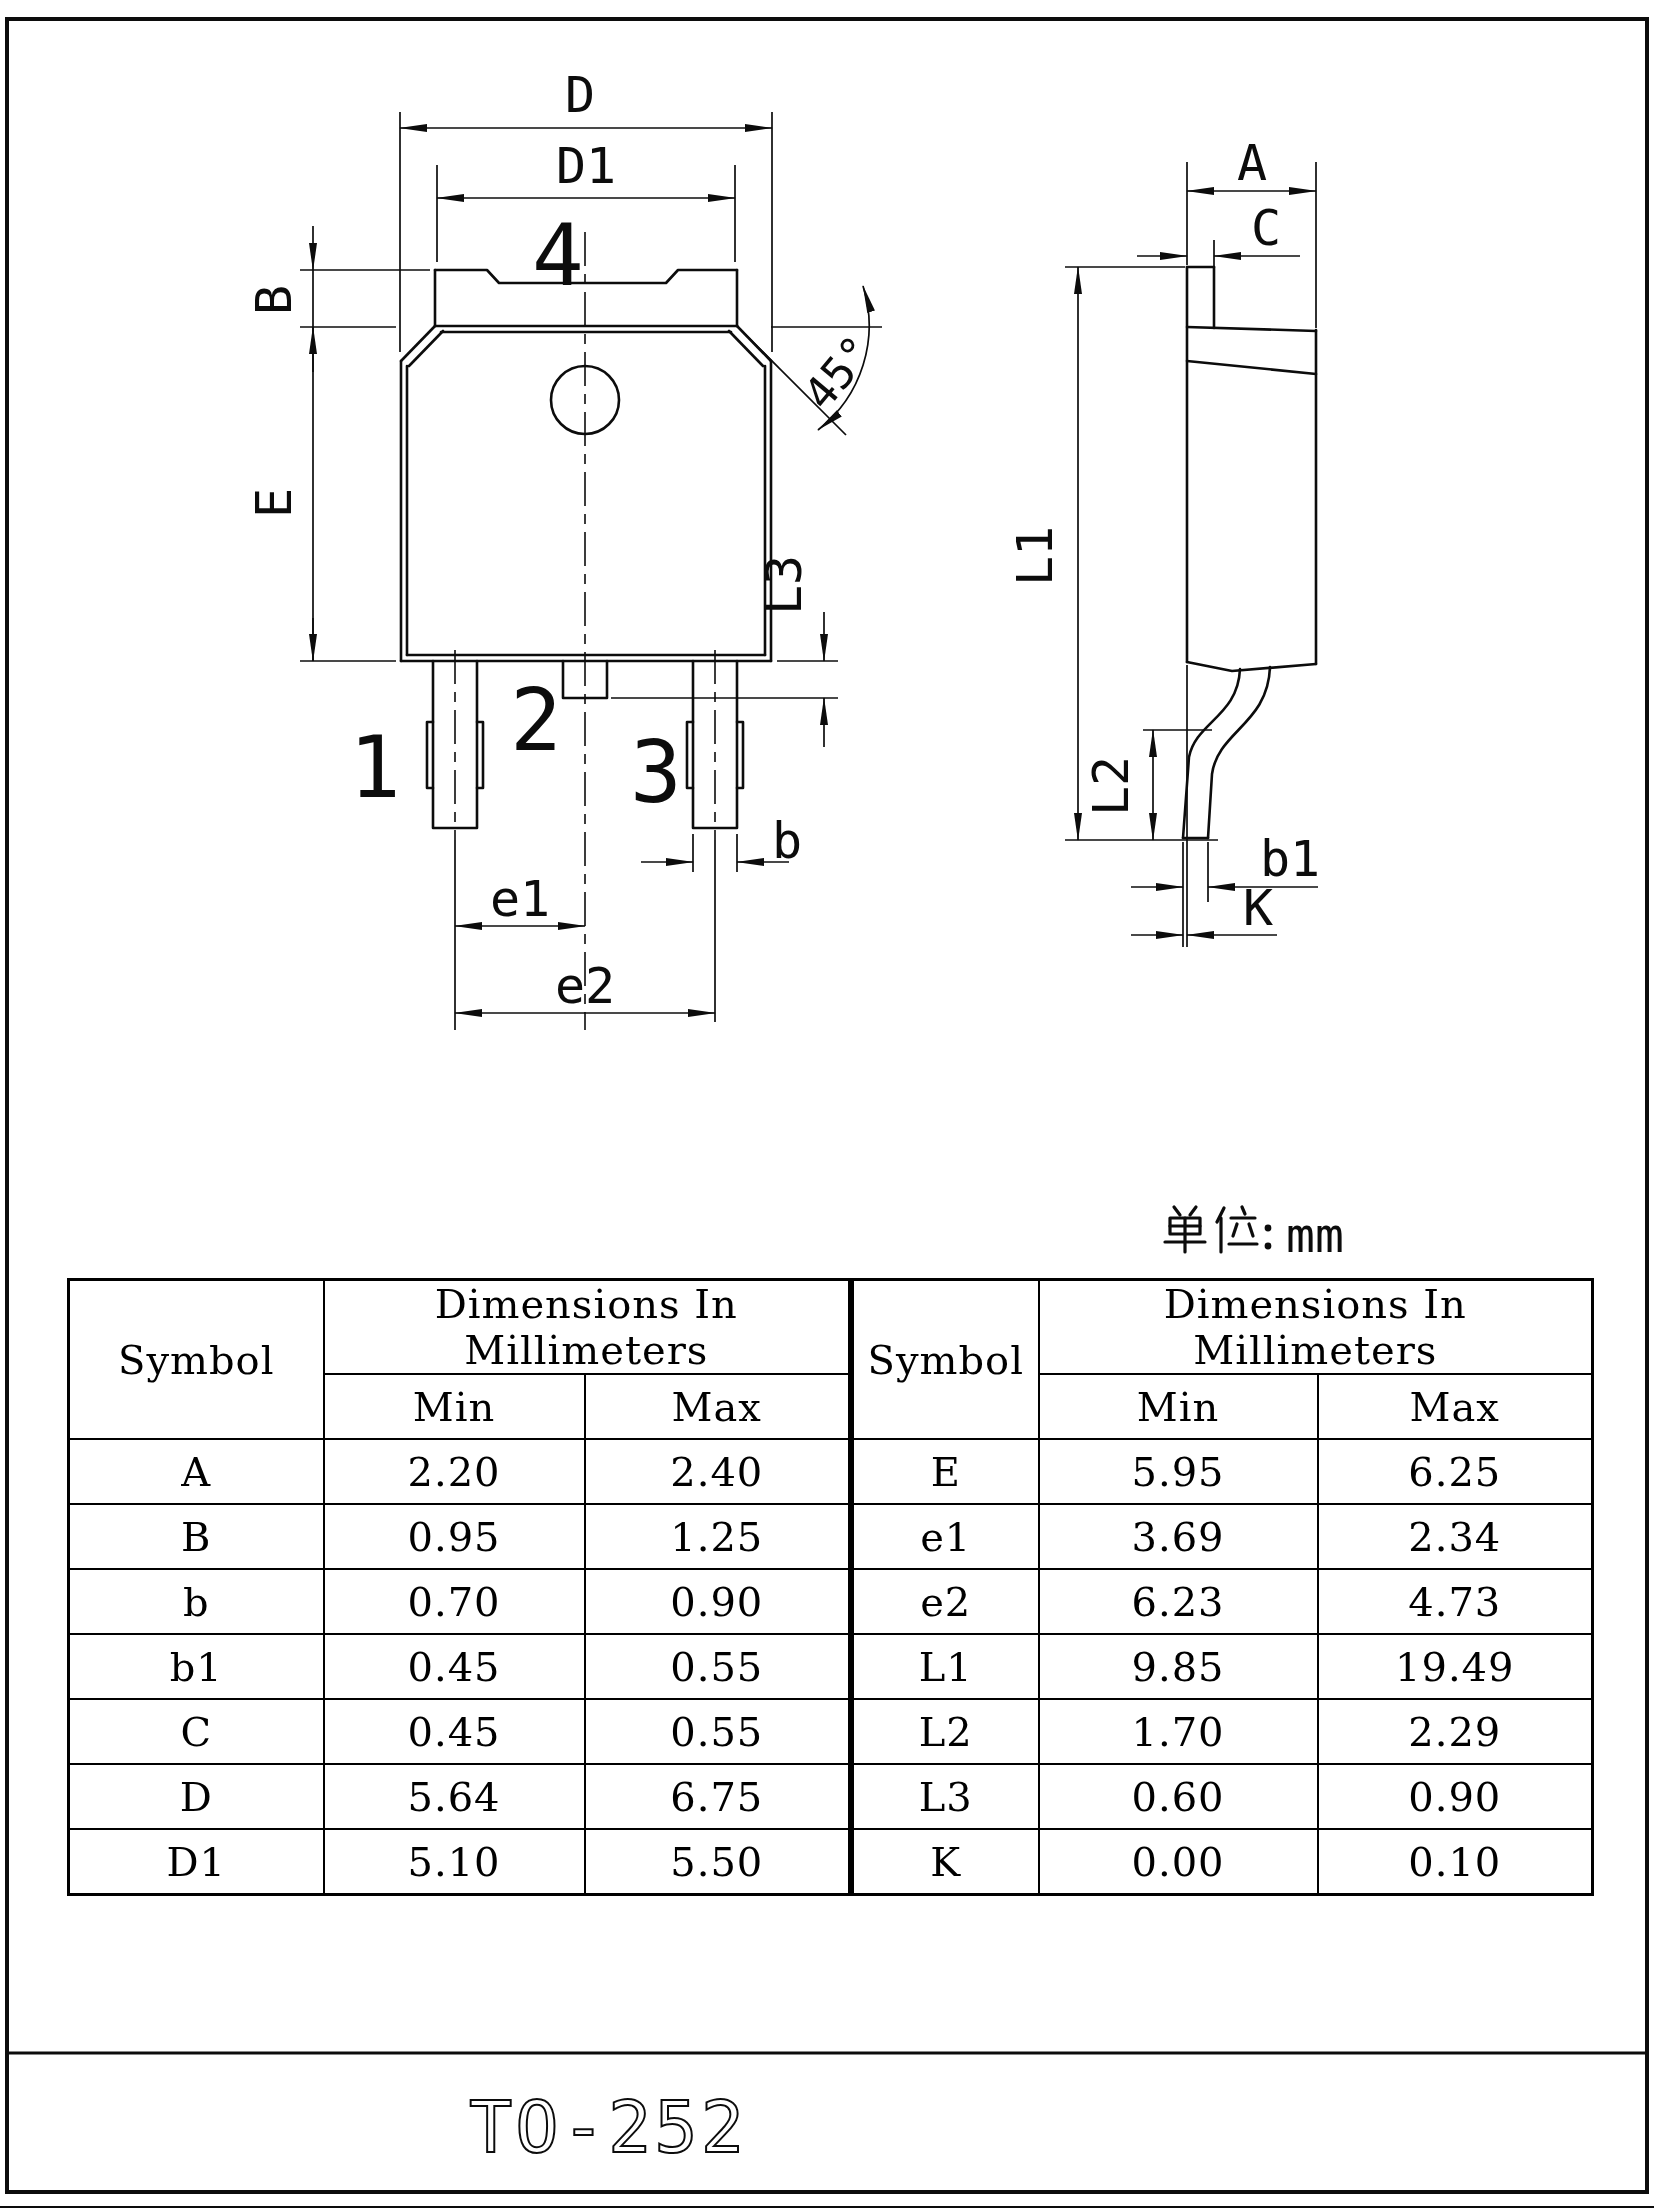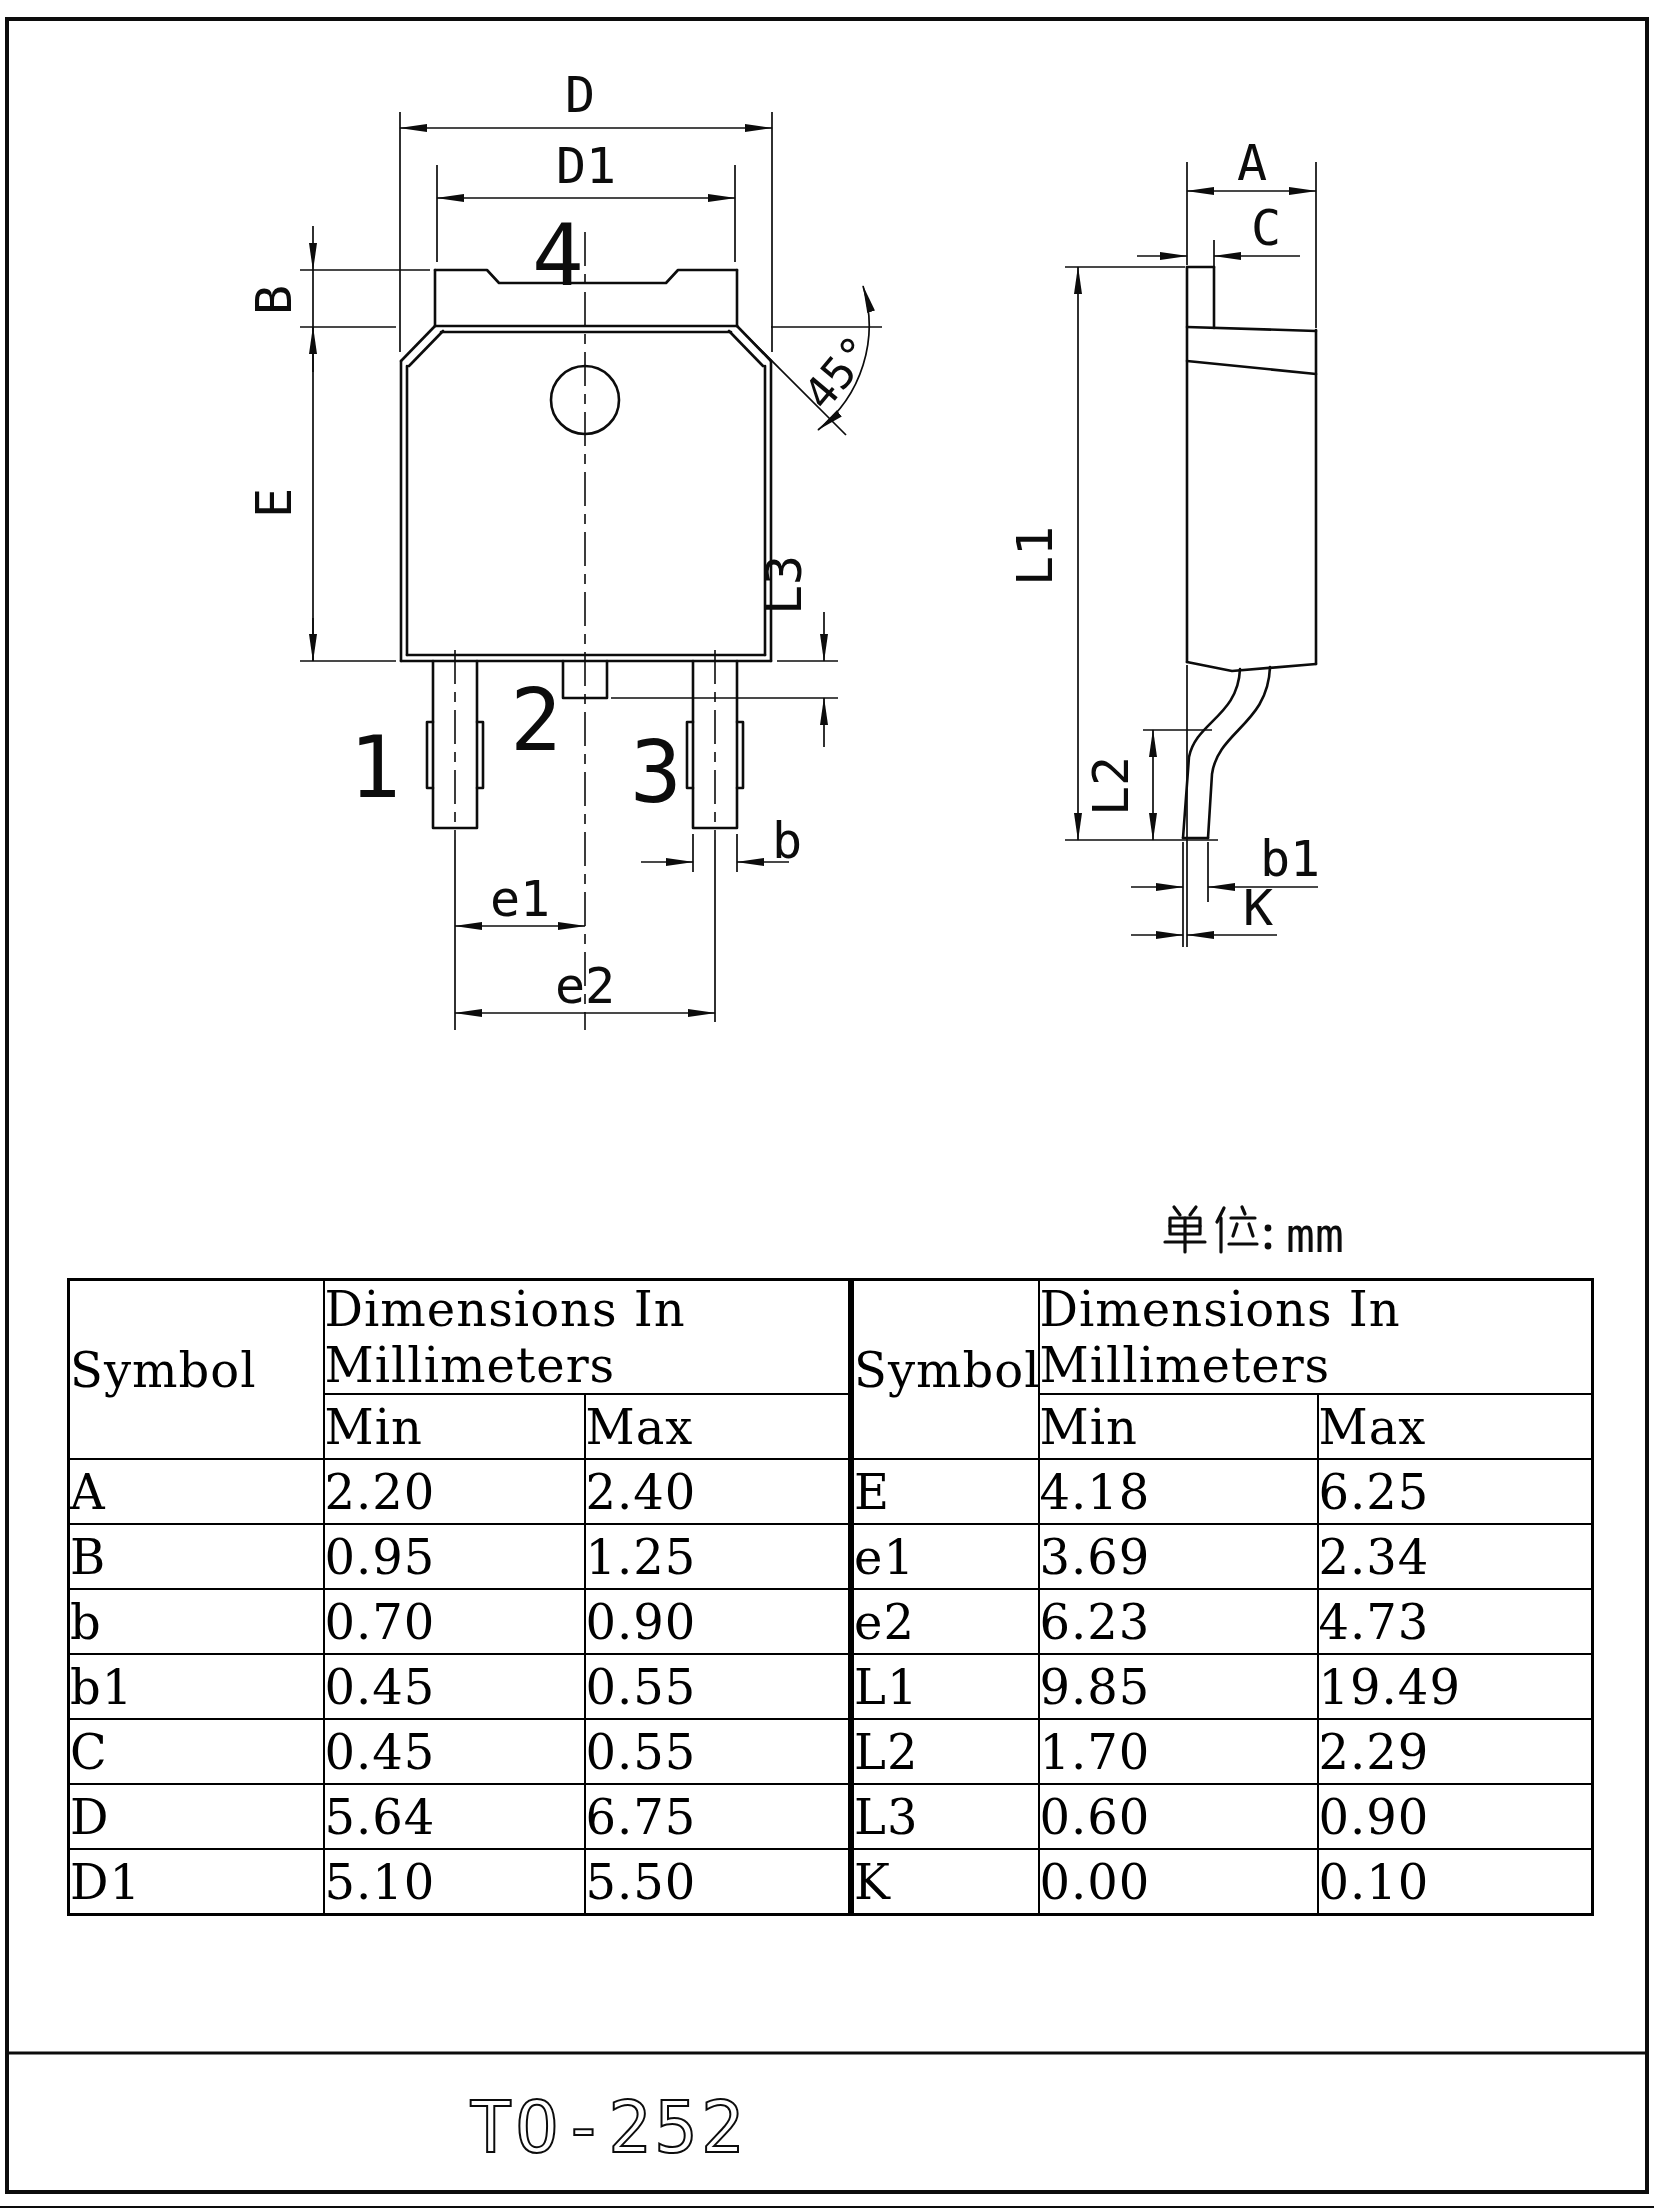--- a/index.html
+++ b/index.html
@@ -15,22 +15,22 @@
   text.pin{font-family:"DejaVu Sans Mono", monospace;fill:#0c0c0c;font-size:86px;text-anchor:middle;}
   text.small{font-size:44px;}
   text.title{font-family:"DejaVu Sans Mono", monospace;font-size:72px;fill:none;stroke:#0c0c0c;stroke-width:2;letter-spacing:3px;text-anchor:middle;}
   text.mmtext{font-family:"DejaVu Sans Mono", monospace;font-size:48px;fill:#0c0c0c;}
   .hanzi path{stroke:#0c0c0c;stroke-width:3.2;fill:none;stroke-linecap:round;}
   table.dim-table{
     position:absolute;border-collapse:collapse;table-layout:fixed;
     font-family:"DejaVu Serif", serif;color:#000;
   }
   table.dim-table th,table.dim-table td{
-    border:2px solid #000;height:63px;text-align:left;vertical-align:middle;
-    font-weight:normal;font-size:48px;letter-spacing:1px;padding:0;
+    border:2px solid #000;height:63px;text-align:center;vertical-align:middle;
+    font-weight:normal;font-size:40px;letter-spacing:1px;padding:0;
   }
   table.dim-table{border:3px solid #000;}
 </style>
 </head>
 <body>
 
 <div class="sheet">
 
 <svg class="drawing" viewBox="0 0 1654 2212">
   <defs>
@@ -280,21 +280,21 @@
         <tr>
     <th rowspan="2">Symbol</th>
     <th colspan="2">Dimensions In Millimeters</th>
   </tr>
   <tr>
     <th>Min</th>
     <th>Max</th>
   </tr>
   <tr>
     <td>E</td>
-    <td>4.18</td>
+    <td>5.95</td>
     <td>6.25</td>
   </tr>
   <tr>
     <td>e1</td>
     <td>3.69</td>
     <td>2.34</td>
   </tr>
   <tr>
     <td>e2</td>
     <td>6.23</td>

